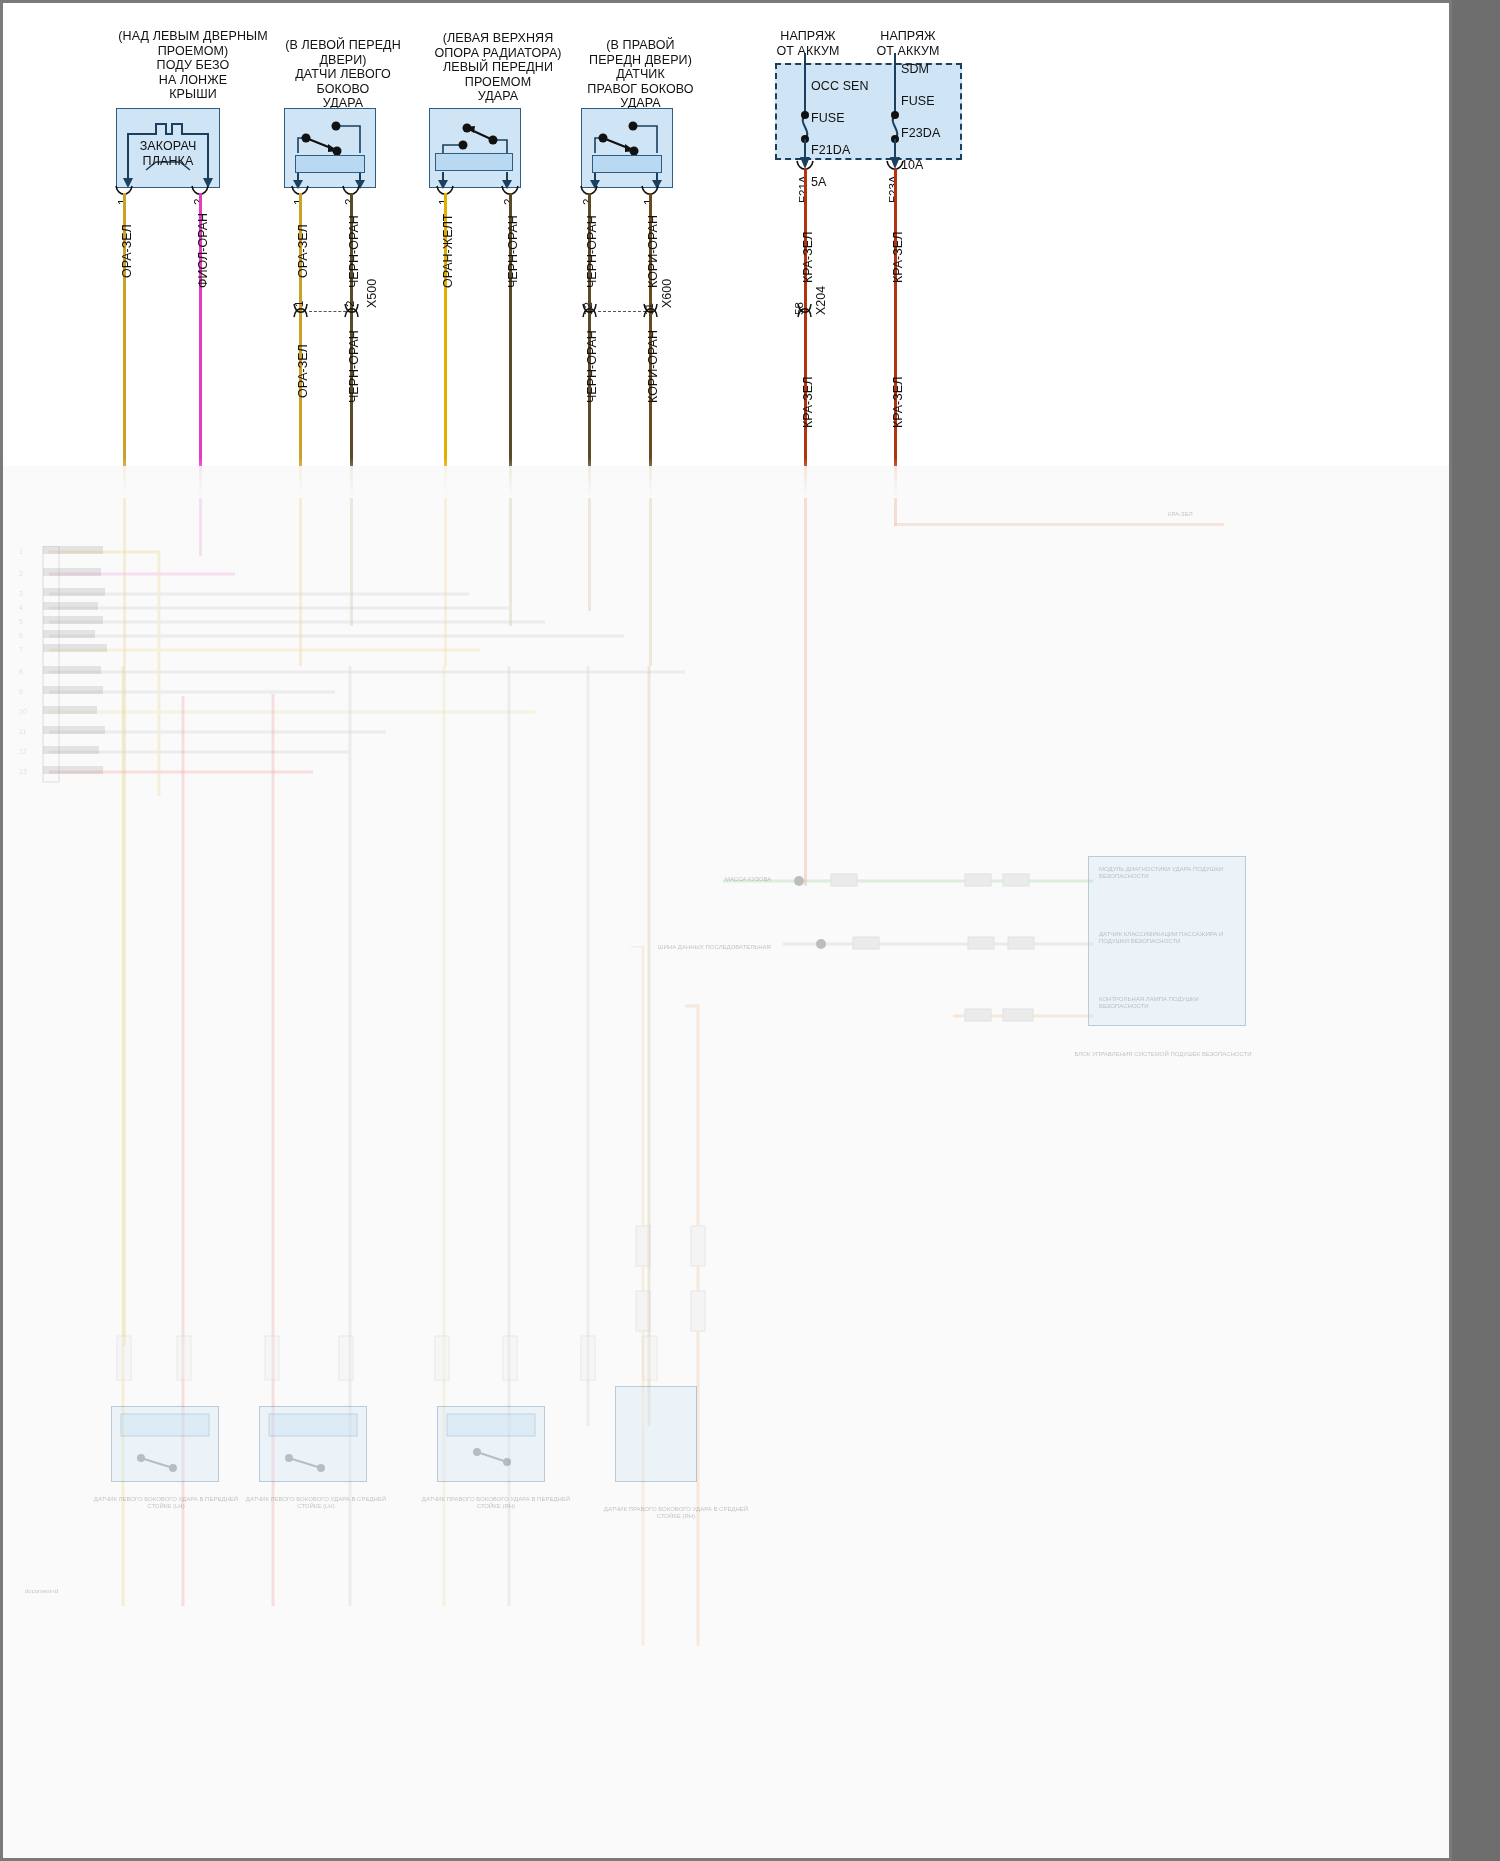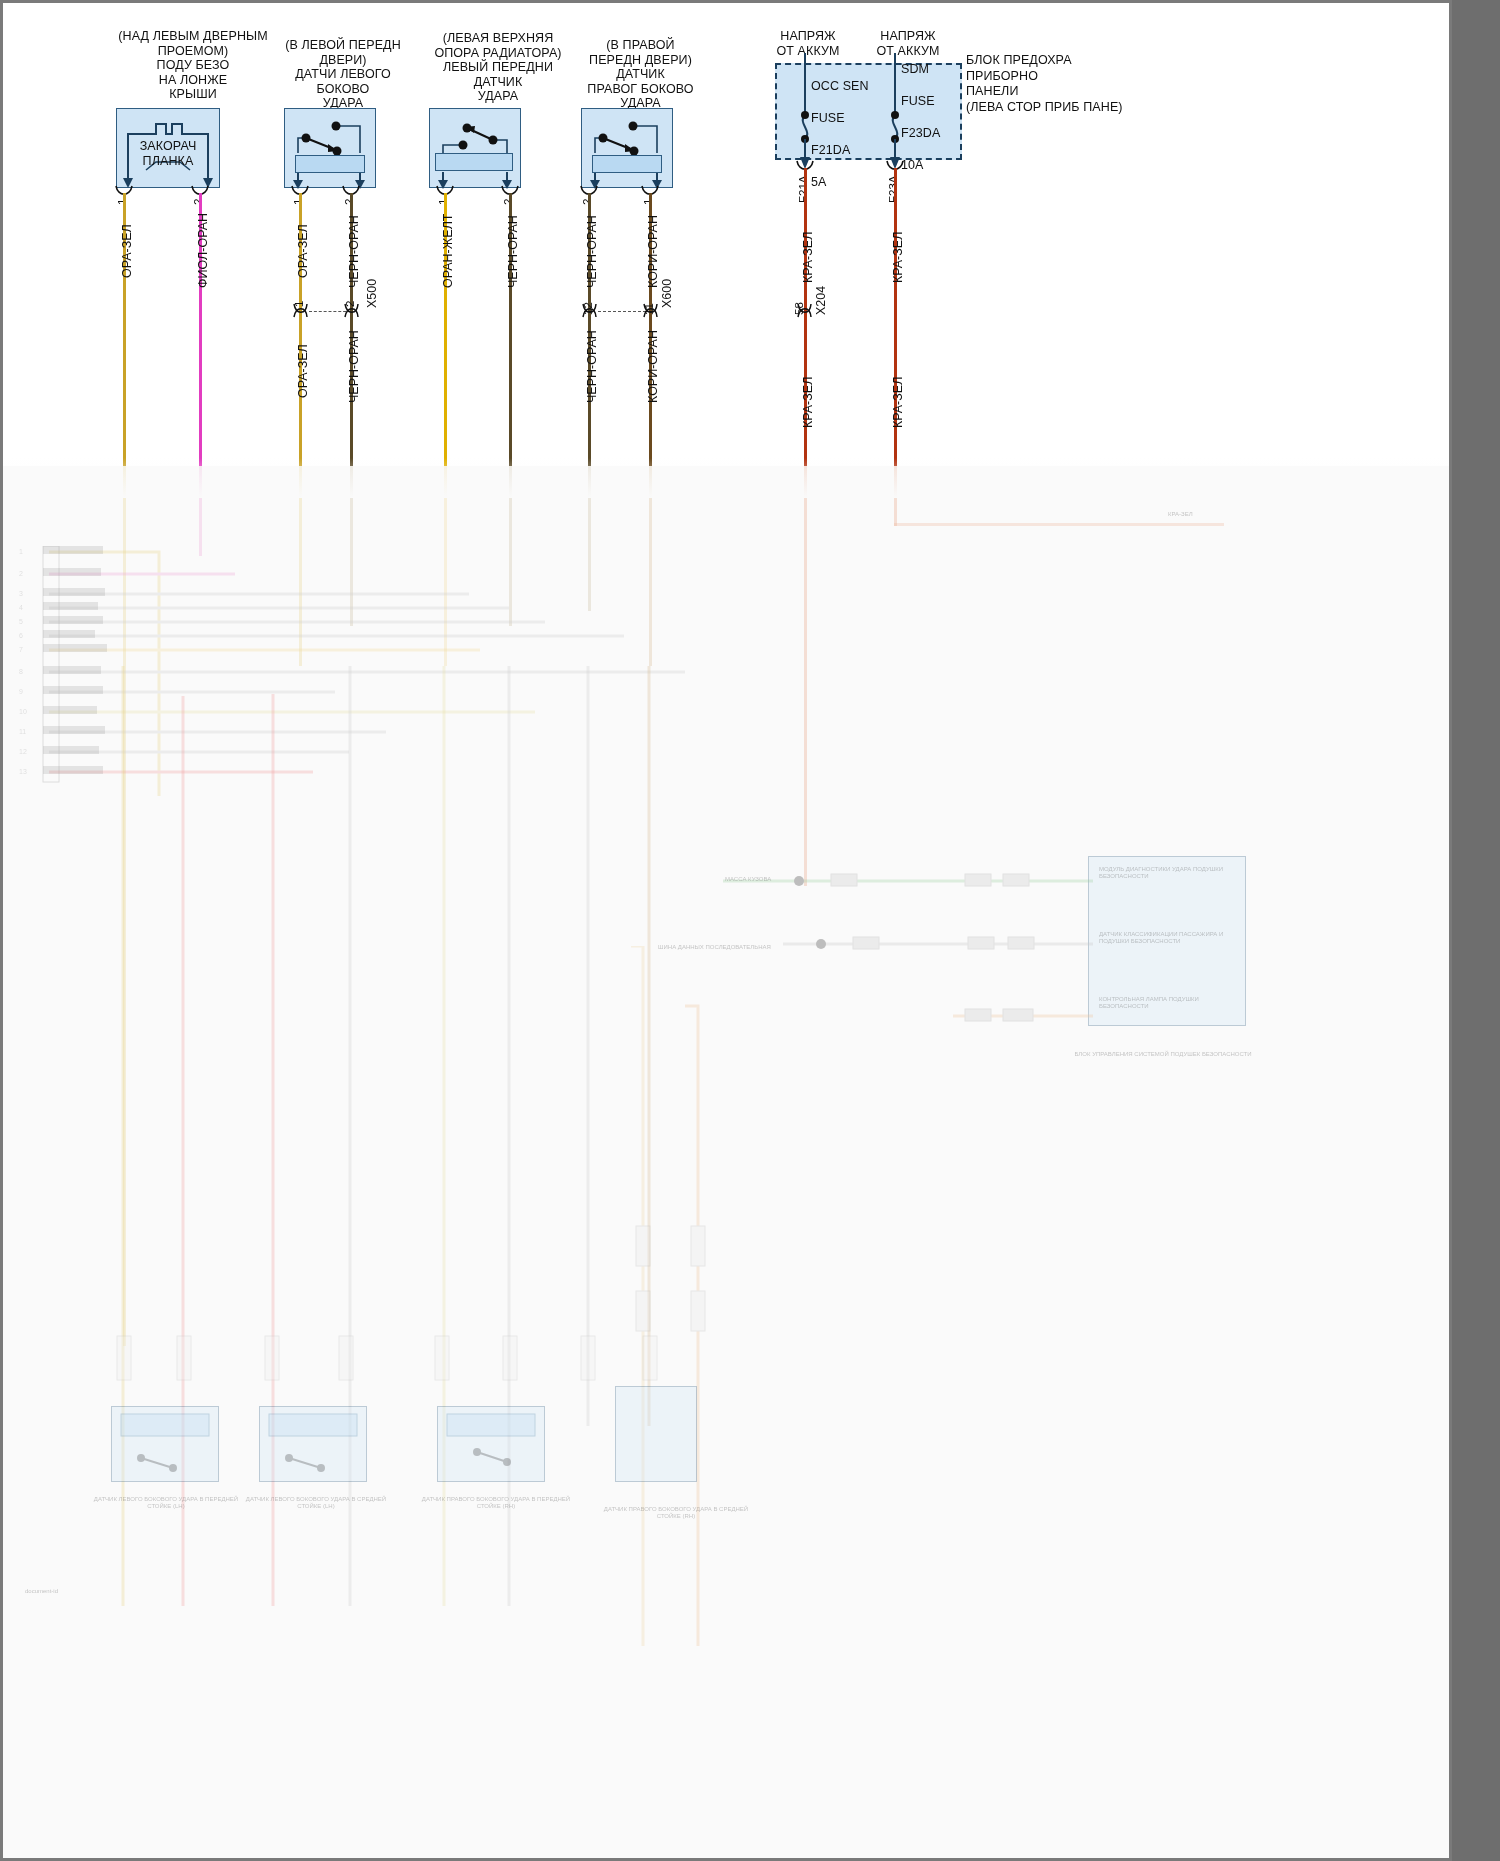--- a/index.html
+++ b/index.html
@@ -39,21 +39,21 @@
 
   <div class="lbl" style="left:240px;top:35px;width:200px;">(В ЛЕВОЙ ПЕРЕДН
 ДВЕРИ)
 ДАТЧИ ЛЕВОГО
 БОКОВО
 УДАРА</div>
 
   <div class="lbl" style="left:390px;top:28px;width:210px;">(ЛЕВАЯ ВЕРХНЯЯ
 ОПОРА РАДИАТОРА)
 ЛЕВЫЙ ПЕРЕДНИ
-ДАТЧИК
+ПРОЕМОМ
 УДАРА</div>
 
   <div class="lbl" style="left:545px;top:35px;width:185px;">(В ПРАВОЙ
 ПЕРЕДН ДВЕРИ)
 ДАТЧИК
 ПРАВОГ БОКОВО
 УДАРА</div>
 
   <div class="box" style="left:113px;top:105px;width:104px;height:80px;"></div>
   <div class="conn" style="position:absolute;left:113px;top:105px;">
@@ -120,24 +120,20 @@
   </div>
   <div class="inner" style="left:589px;top:152px;width:70px;height:18px;"></div>
 
   <div class="lbl" style="left:750px;top:26px;width:110px;">НАПРЯЖ
 ОТ АККУМ</div>
   <div class="lbl" style="left:850px;top:26px;width:110px;">НАПРЯЖ
 ОТ АККУМ</div>
 
   <div class="dash" style="left:772px;top:60px;width:187px;height:97px;"></div>
 
-  <div class="lbl left" style="left:963px;top:50px;width:230px;line-height:15.5px;">БЛОК ПРЕДОХРА
-ПРИБОРНО
-ПАНЕЛИ
-(ЛЕВА СТОР ПРИБ ПАНЕ)</div>
 
   <div class="conn" style="position:absolute;left:790px;top:50px;">
     <svg width="30" height="120">
       <path d="M12,0 L12,62" stroke="#1b3f5e" stroke-width="2"></path>
       <path d="M12,62 C4,70 20,78 12,86" fill="none" stroke="#1b3f5e" stroke-width="2"></path>
       <circle cx="12" cy="62" r="4" fill="#111"></circle>
       <circle cx="12" cy="86" r="4" fill="#111"></circle>
       <path d="M12,86 L12,110" stroke="#1b3f5e" stroke-width="2"></path>
       <path d="M7,104 L12,116 L17,104 Z" fill="#1b3f5e"></path>
     </svg>

